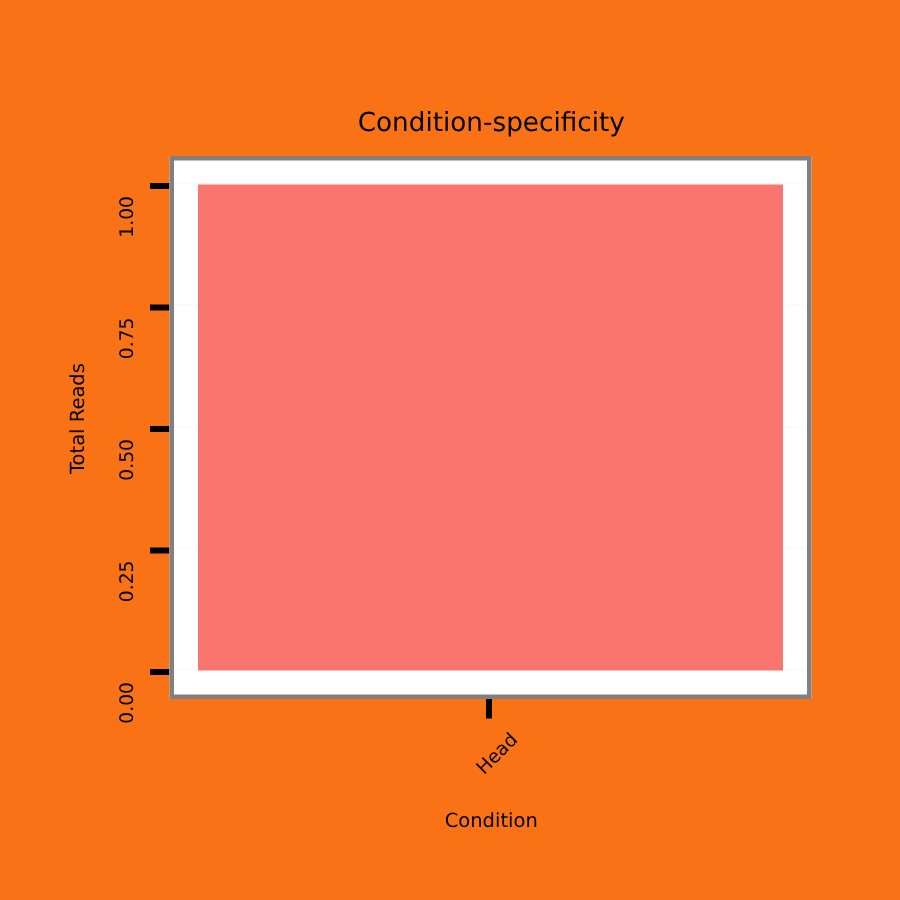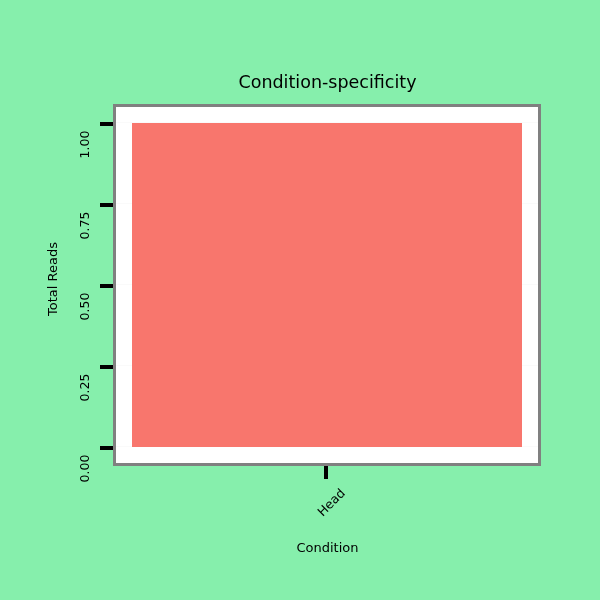--- a/index.html
+++ b/index.html
@@ -11,21 +11,21 @@
     width: 600px;
     height: 600px;
     font-family: "DejaVu Sans", "Liberation Sans", sans-serif;
     color: #000000;
     overflow: hidden;
   }
   #plot-root {
     position: relative;
     width: 600px;
     height: 600px;
-    background: #86efac;
+    background: #f97316;
   }
 
   
   .chart-title {
     position: absolute;
     left: 0;
     top: 72px;
     width: 655px;
     text-align: center;
     font-size: 17.5px;

